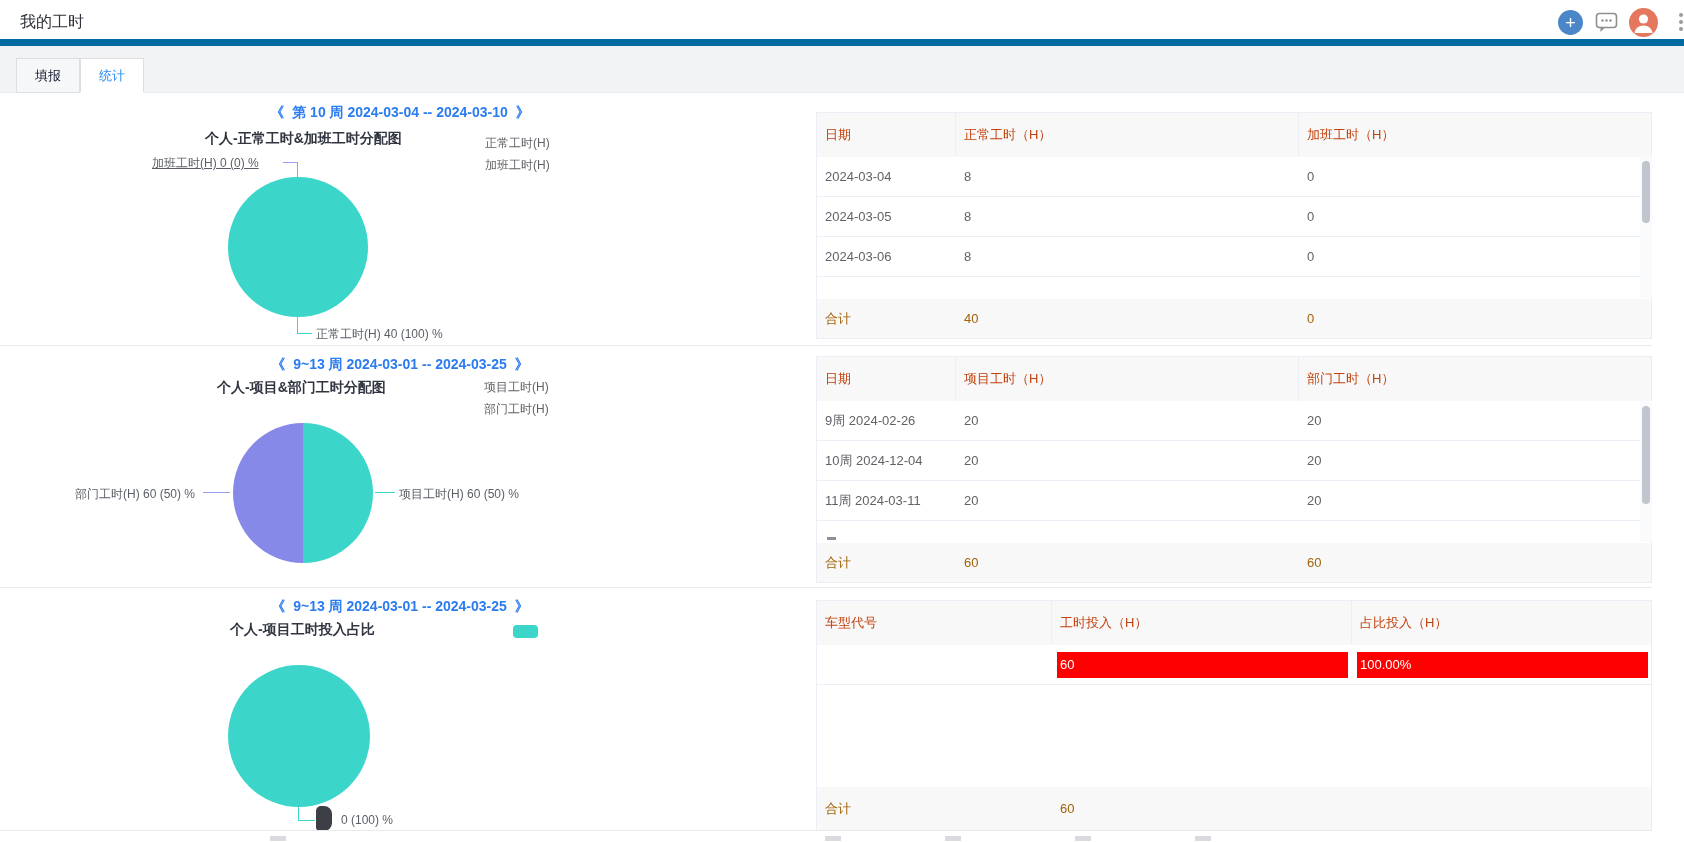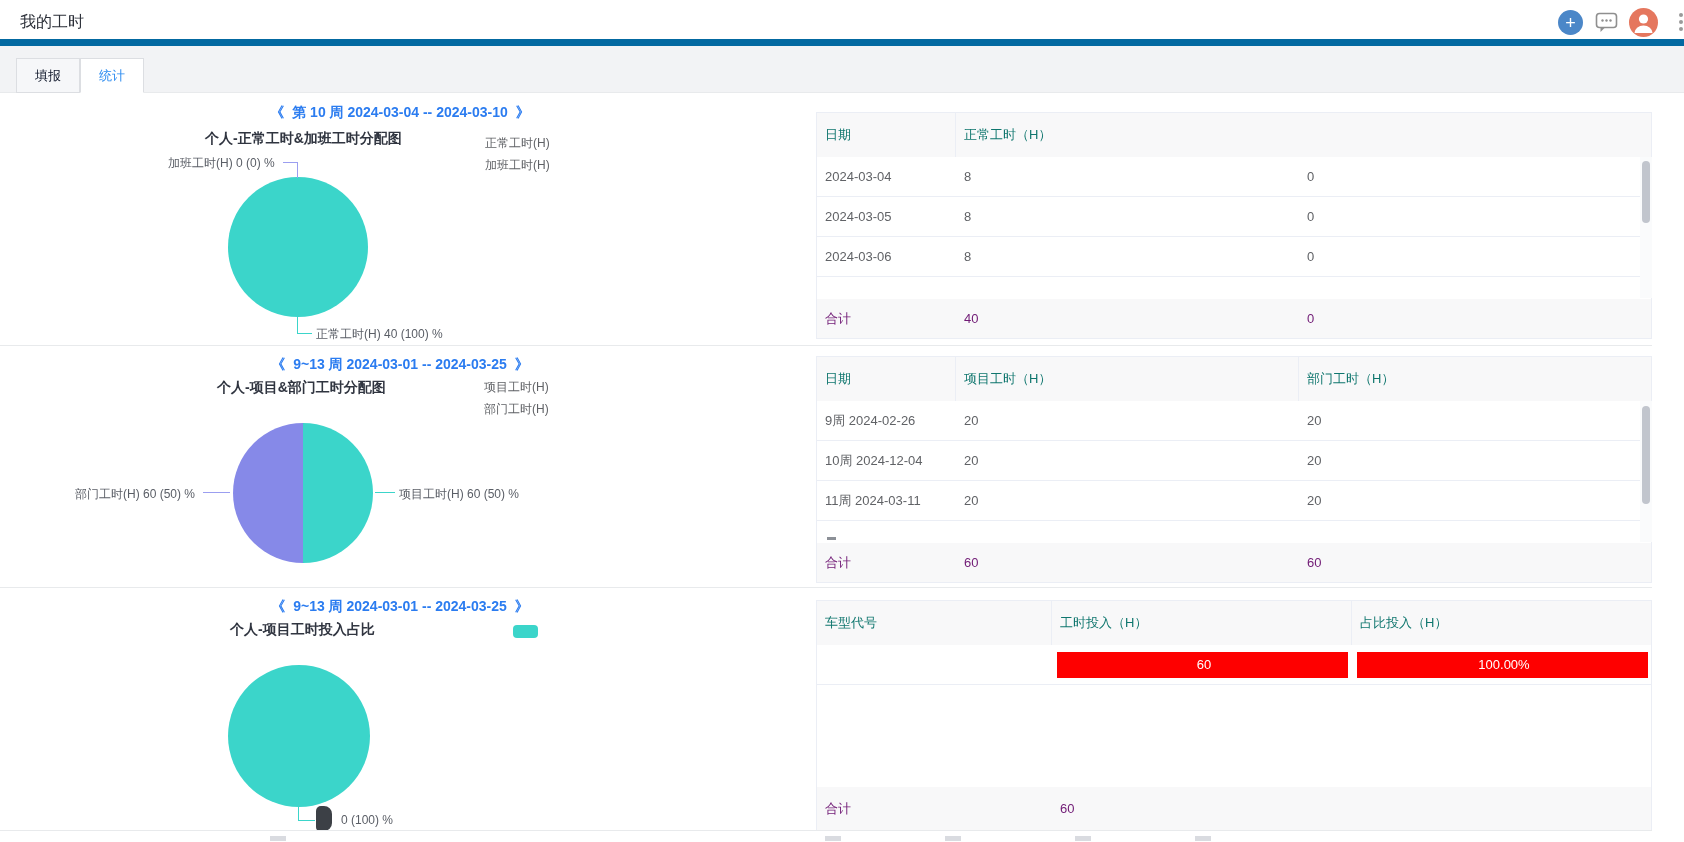--- a/index.html
+++ b/index.html
@@ -43,28 +43,28 @@
   .pie { position:absolute; border-radius:50%; }
   .pie-label { position:absolute; font-size:12px; color:#5a5e66; white-space:nowrap; }
   .conn { position:absolute; }
   .conn-teal { background:#3bd5ca; }
   .conn-purple { background:#9b9ef0; }
   .redact-blob { position:absolute; width:16px; height:25px; background:#3c4046; border-radius:5px 8px 8px 4px; }
 
   
   .table { position:absolute; left:816px; width:836px; font-size:13px; background:#fff;
     border-left:1px solid #ebeef5; border-right:1px solid #ebeef5; border-top:1px solid #ebeef5; }
-  .thead { display:flex; height:44px; background:#f8f8f9; color:#0f766e; }
+  .thead { display:flex; height:44px; background:#f8f8f9; color:#c2410c; }
   .th { display:flex; align-items:center; padding-left:8px; border-right:1px solid #ebeef5; }
   .th:last-child { border-right:none; }
   .tr { display:flex; height:40px; border-bottom:1px solid #ebeef5; color:#606266; }
-  .td { display:flex; align-items:center; padding-left:8px;text-align:center; }
+  .td { display:flex; align-items:center; padding-left:8px; }
   .partial-row { height:22px; position:relative; }
   .partial-dash { position:absolute; left:10px; bottom:3px; width:9px; height:3px; background:#8c9097; }
-  .summary { display:flex; height:40px; background:#f8f8f9; border-bottom:1px solid #ebeef5; color:#701a75; }
+  .summary { display:flex; height:40px; background:#f8f8f9; border-bottom:1px solid #ebeef5; color:#a16207; }
   .t12 .c1 { width:139px; } .t12 .c2 { width:343px; } .t12 .c3 { flex:1; }
   .t3 .c1 { width:235px; } .t3 .c2 { width:300px; } .t3 .c3 { flex:1; }
   .red-cell { height:26px; width:291px; margin-left:5px; background:#fe0000; color:#fff;
     line-height:26px; padding-left:3px; font-size:13px; }
   .td.nopad { padding-left:0; }
 
   .sb-track { position:absolute; left:1640px; width:12px; background:#fafbfc; }
   .sb-thumb { position:absolute; left:1642px; width:8px; background:#c1c5cd; border-radius:4px; cursor:pointer; }
 
   .cutoff { position:absolute; width:16px; height:5px; background:#d9dbe0; }
@@ -118,29 +118,30 @@
       <span class="legend-label">正常工时(H)</span>
     </div>
     <div class="legend-item">
       <span class="sw sw-purple"></span>
       <span class="legend-label">加班工时(H)</span>
     </div>
   </div>
   <div class="pie" style="left:228px; top:177px; width:140px; height:140px; background:#3bd5ca;"></div>
   <div class="conn conn-purple" style="left:283px; top:162px; width:15px; height:1px;"></div>
   <div class="conn conn-purple" style="left:297px; top:162px; width:1px; height:16px;"></div>
-  <div class="pie-label" style="left:168px; top:155px;">加班工时(H) 0  (0)  %</div>
+  <div class="pie-label" style="left:152px; top:155px;text-decoration:underline;">加班工时(H) 0  (0)  %</div>
   <div class="conn conn-teal" style="left:297px; top:317px; width:1px; height:16px;"></div>
   <div class="conn conn-teal" style="left:297px; top:333px; width:15px; height:1px;"></div>
   <div class="pie-label" style="left:316px; top:326px;">正常工时(H) 40  (100)  %</div>
 
   <div class="table t12" style="top:112px;">
     <div class="thead">
       <div class="th c1">日期</div>
       <div class="th c2">正常工时（H）</div>
+      <div class="th c3">加班工时（H）</div>
     </div>
     <div class="tr">
       <div class="td c1">2024-03-04</div>
       <div class="td c2">8</div>
       <div class="td c3">0</div>
     </div>
     <div class="tr">
       <div class="td c1">2024-03-05</div>
       <div class="td c2">8</div>
       <div class="td c3">0</div>

